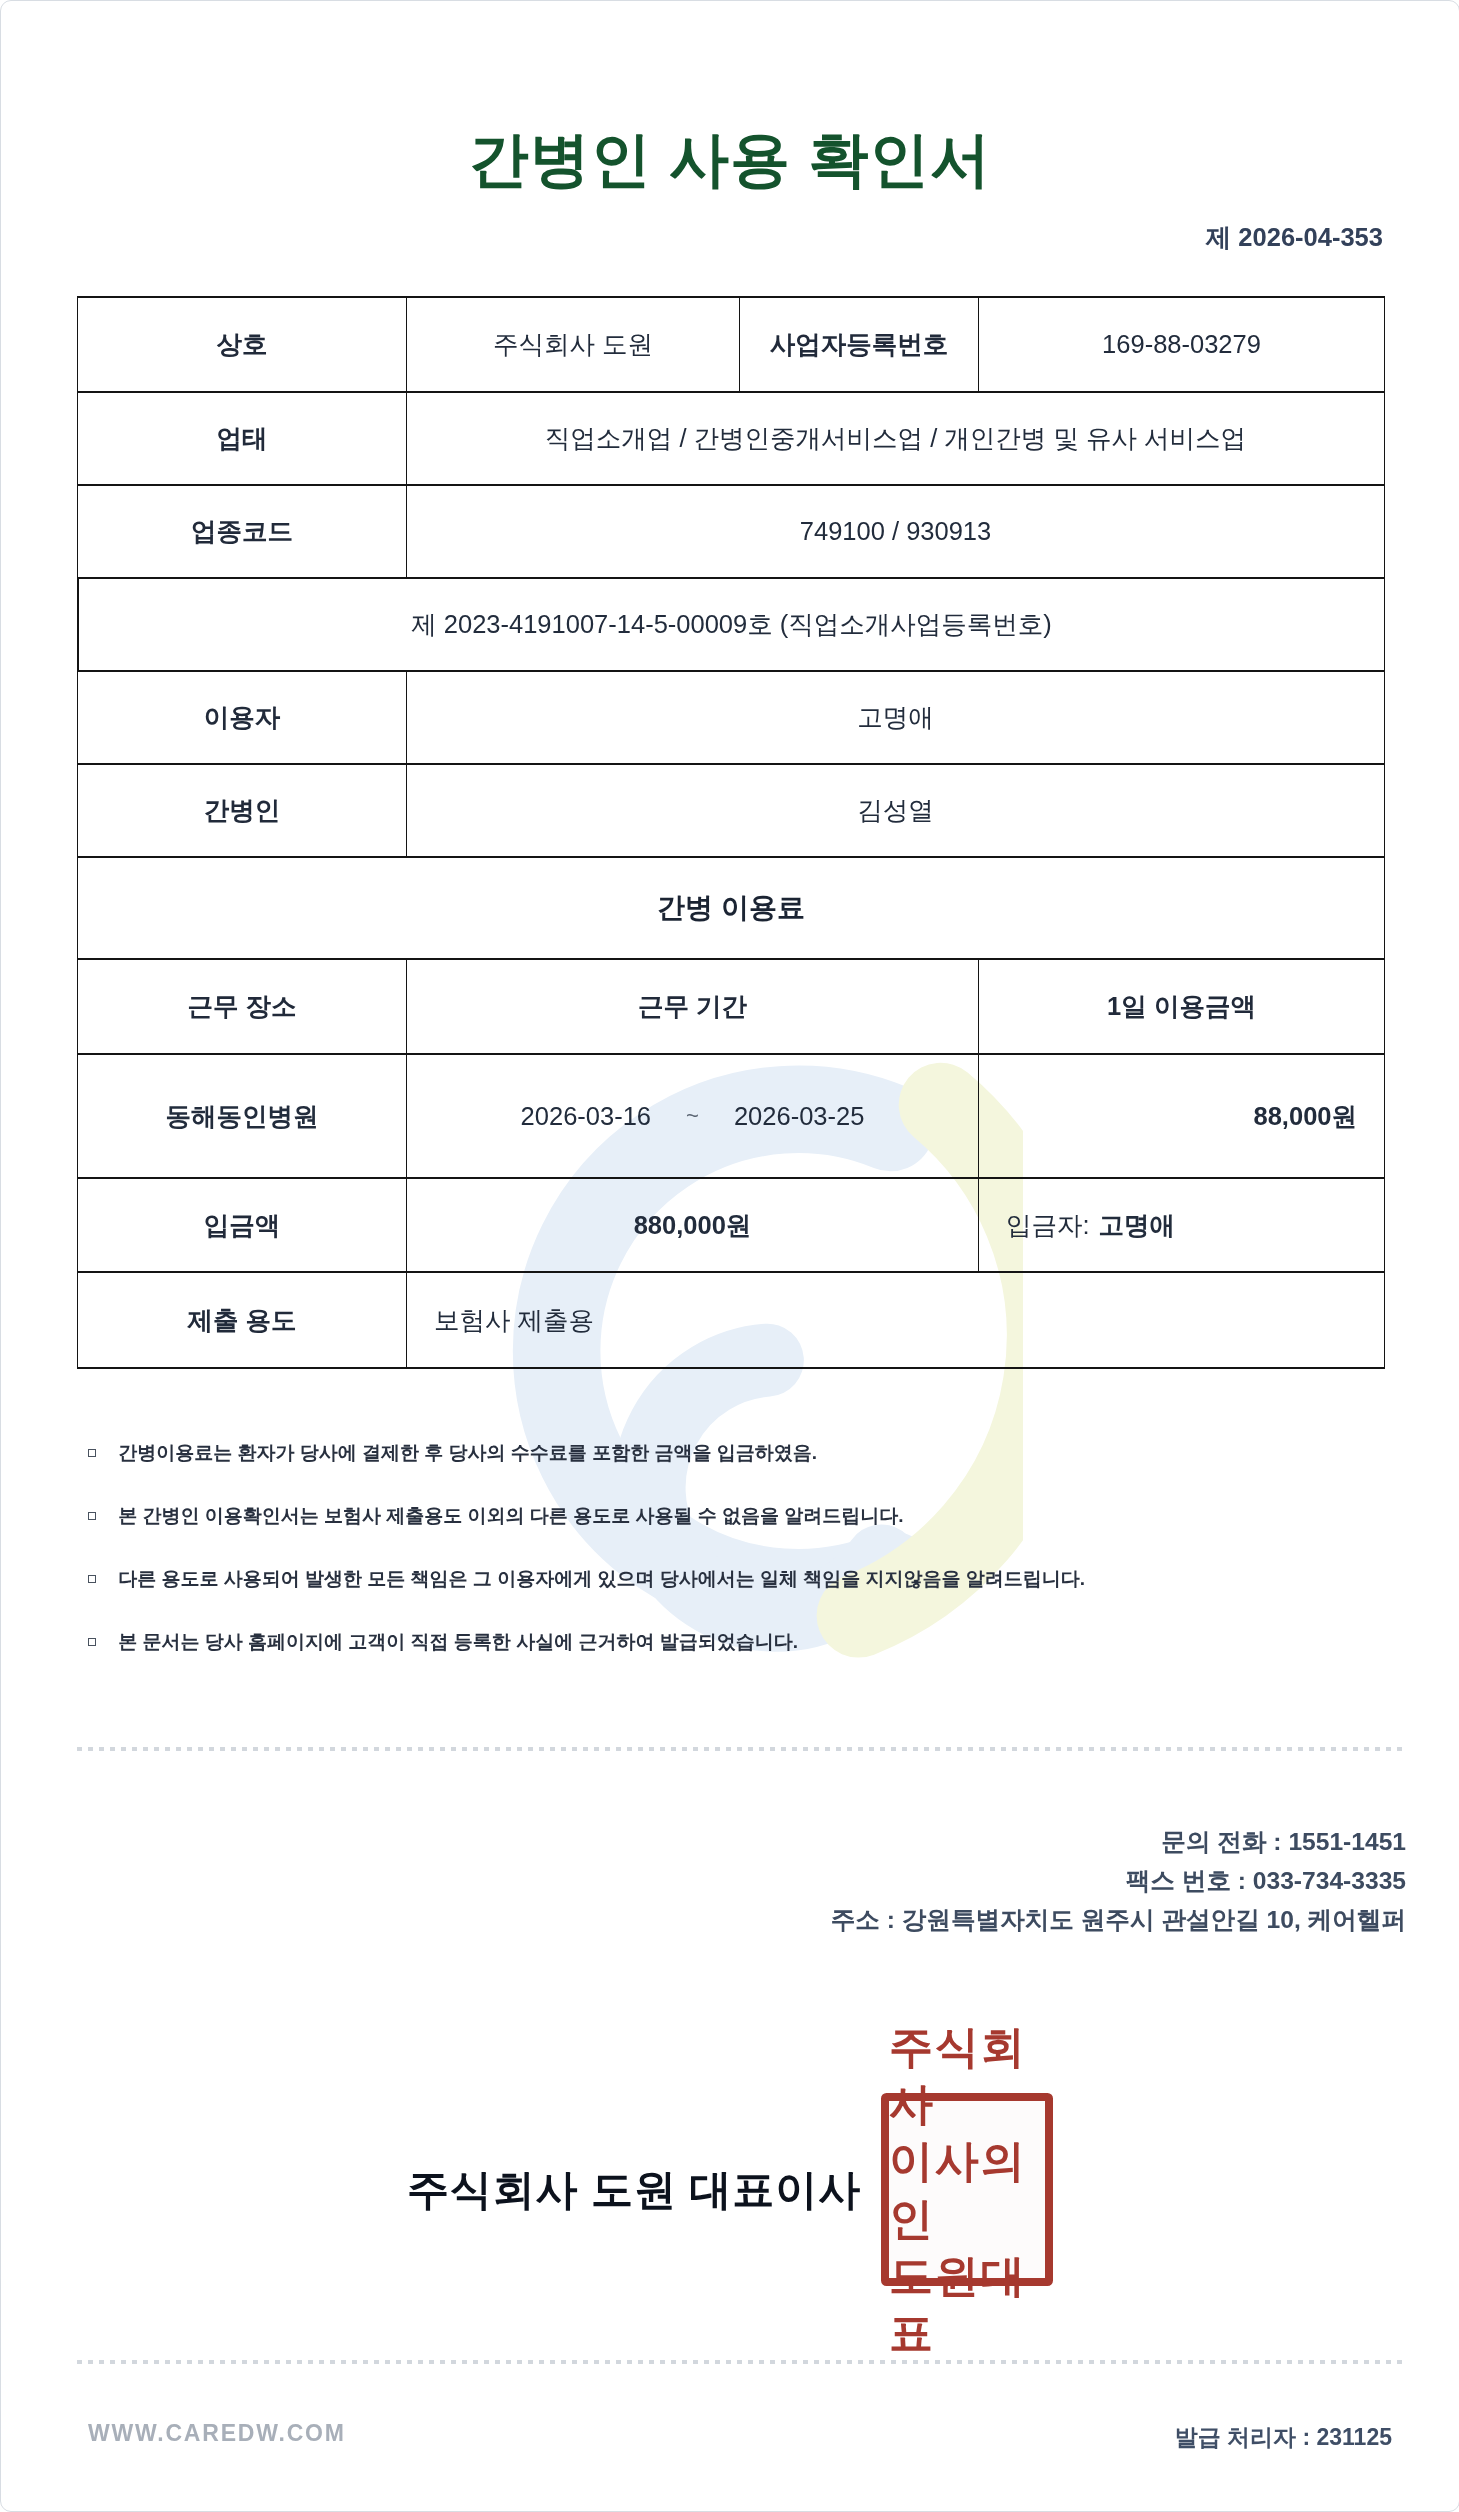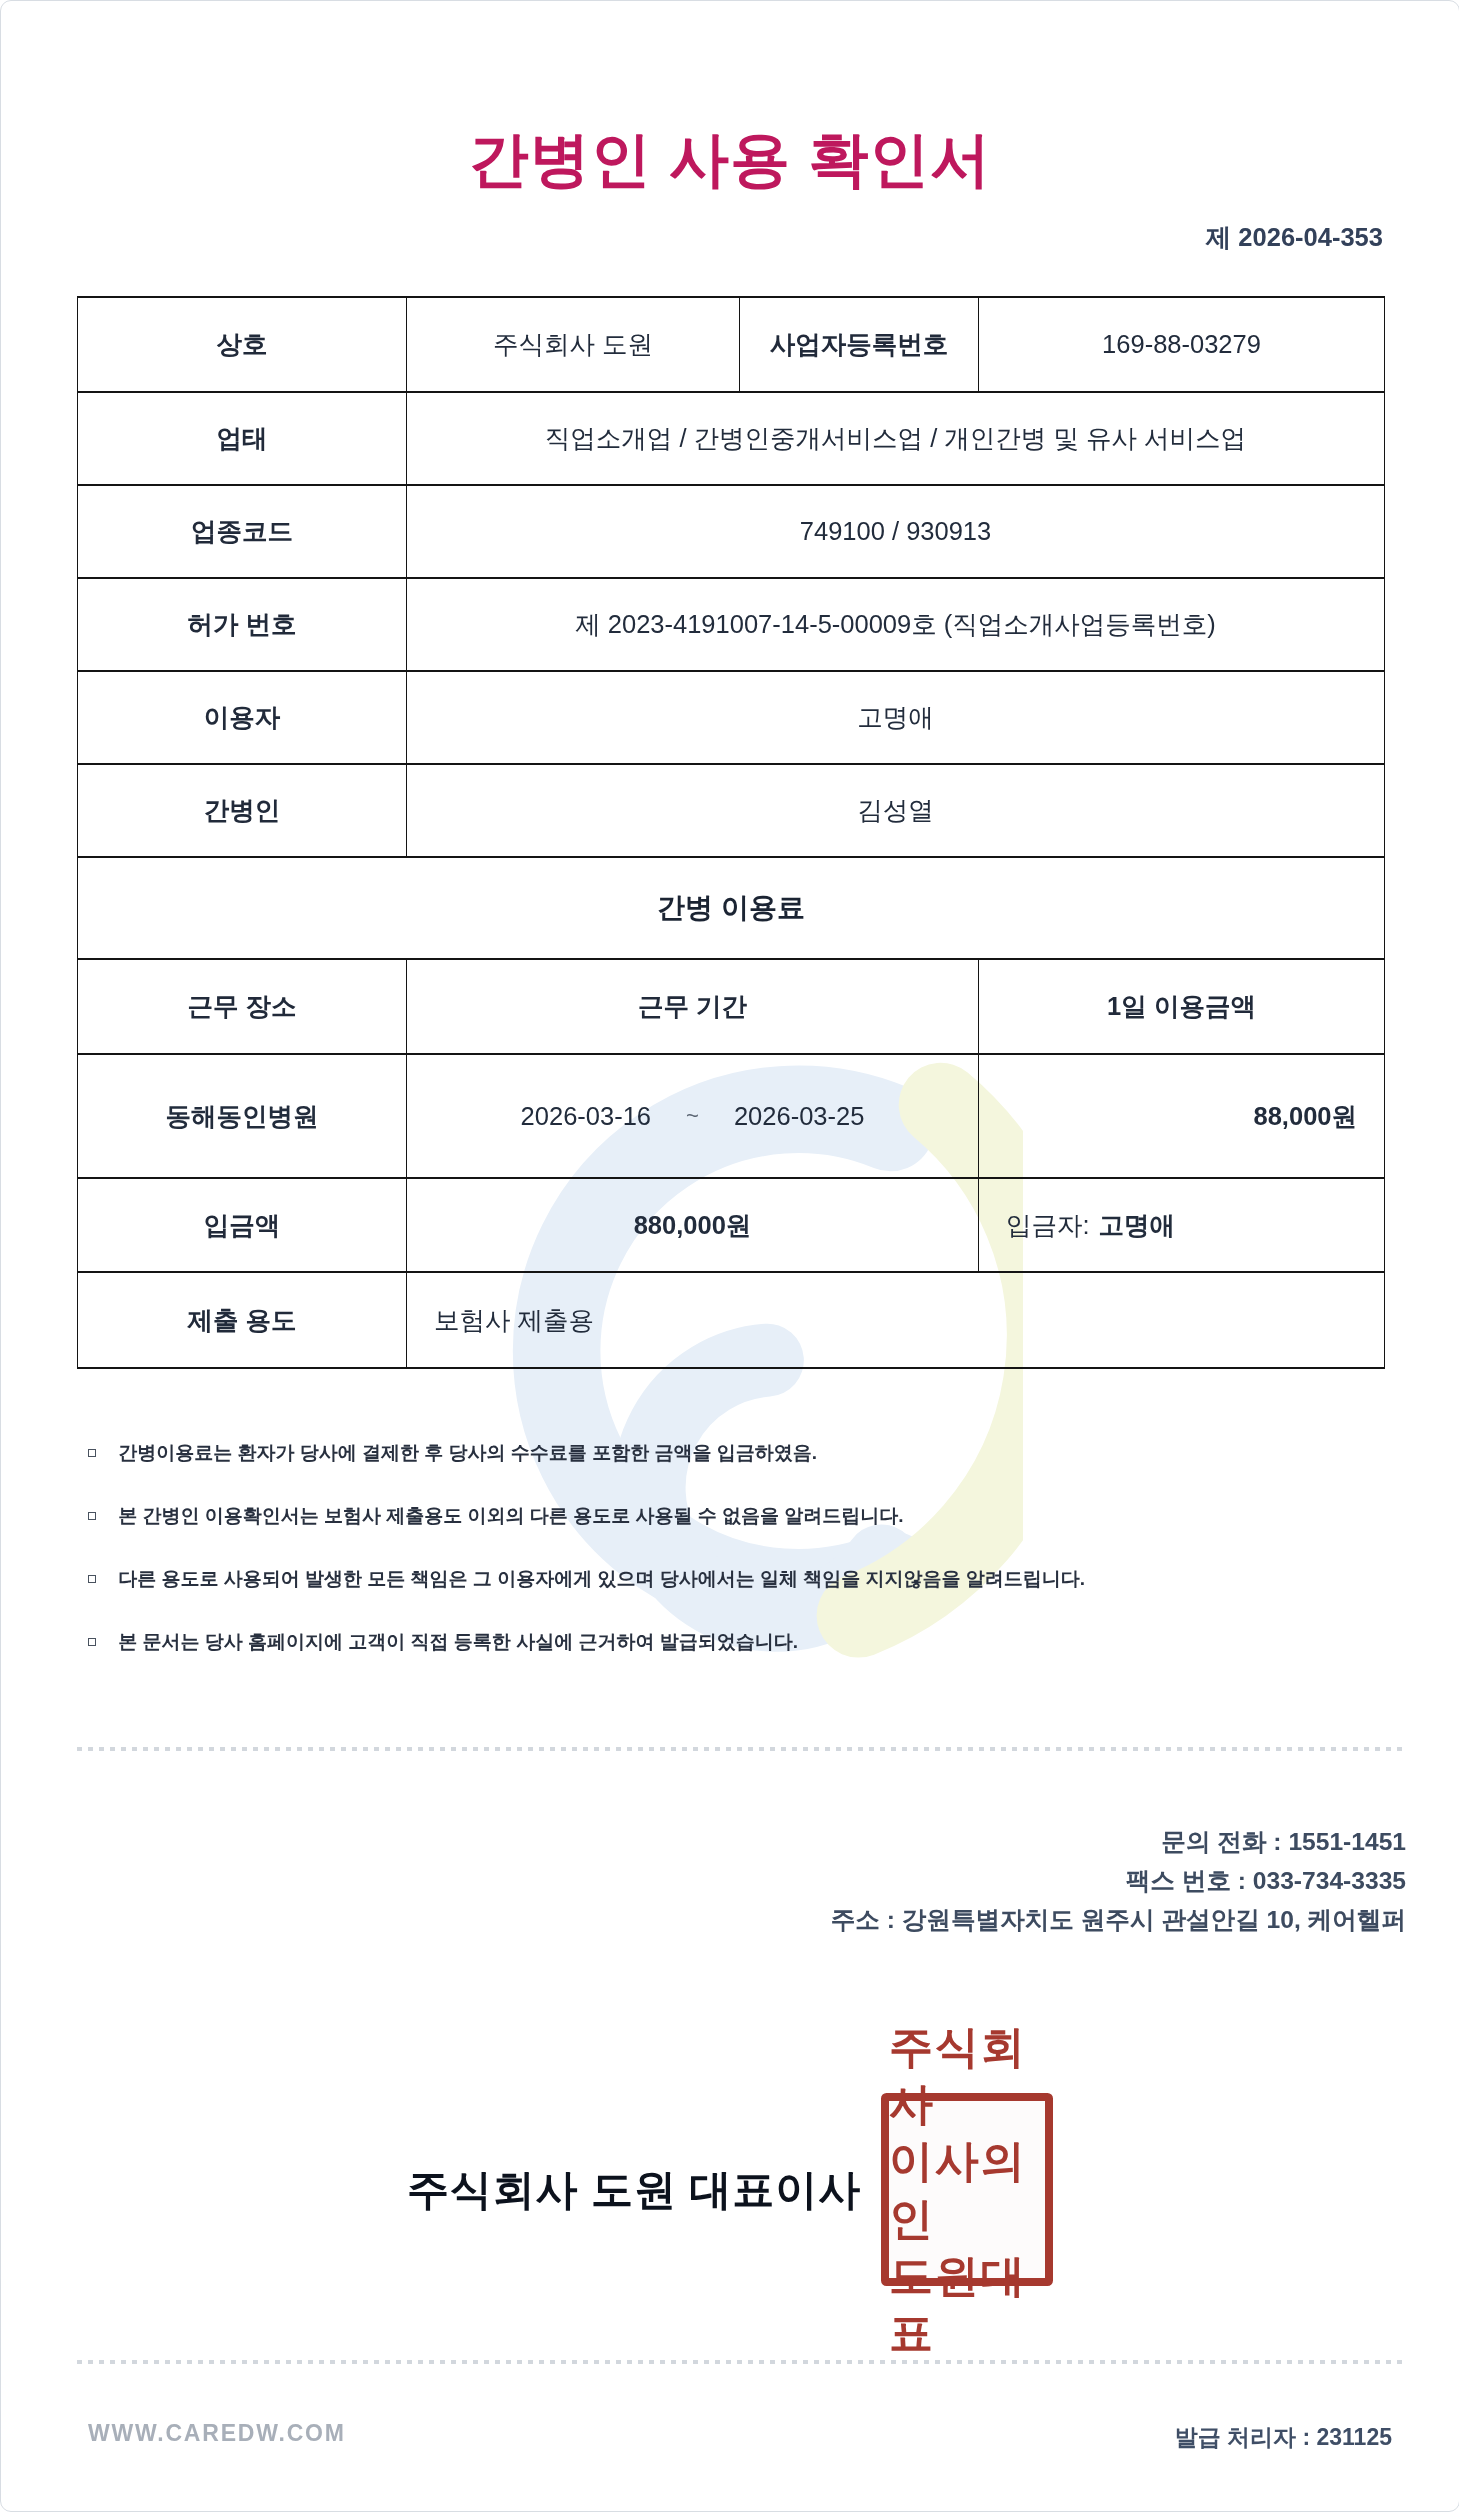--- a/index.html
+++ b/index.html
@@ -12,21 +12,21 @@
     color:#222c3c;
   }
 
   
   .watermark { position:absolute; left:383px; top:976px; width:639px; height:739px; z-index:0; }
 
   .content { position:absolute; inset:0; z-index:1; }
 
   .title {
     position:absolute; top:119px; left:0; width:100%; text-align:center;
-    font-size:60px; font-weight:800; color:#be185d; letter-spacing:0.9px;
+    font-size:60px; font-weight:800; color:#14532d; letter-spacing:0.9px;
   }
 
   .doc-number {
     position:absolute; top:219px; right:76px;
     font-size:25.5px; font-weight:600; color:#33415a;
   }
 
   
   .table {
     position:absolute; left:76px; top:257px; width:1308px;
@@ -121,21 +121,20 @@
         <div class="cell c-label lab">업태</div>
         <div class="cell grow vsep">직업소개업 / 간병인중개서비스업 / 개인간병 및 유사 서비스업</div>
       </div>
 
       <div class="trow h-a">
         <div class="cell c-label lab">업종코드</div>
         <div class="cell grow vsep">749100 / 930913</div>
       </div>
 
       <div class="trow h-a">
-        <div class="cell c-label lab">허가 번호</div>
         <div class="cell grow vsep">제 2023-4191007-14-5-00009호 (직업소개사업등록번호)</div>
       </div>
 
       <div class="trow h-a">
         <div class="cell c-label lab">이용자</div>
         <div class="cell grow vsep">고명애</div>
       </div>
 
       <div class="trow h-a">
         <div class="cell c-label lab">간병인</div>

